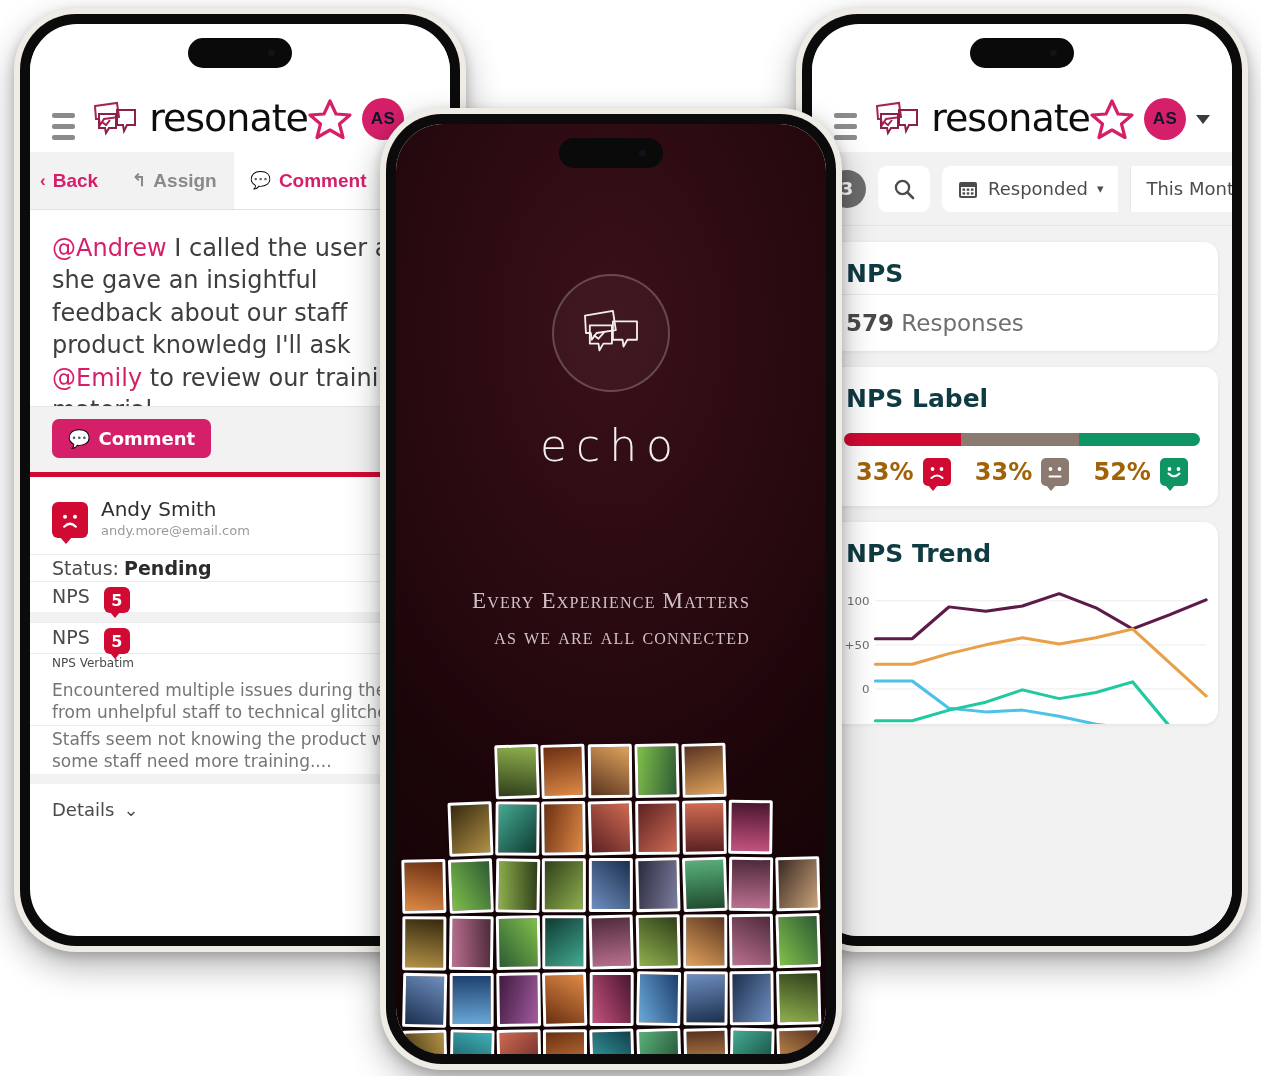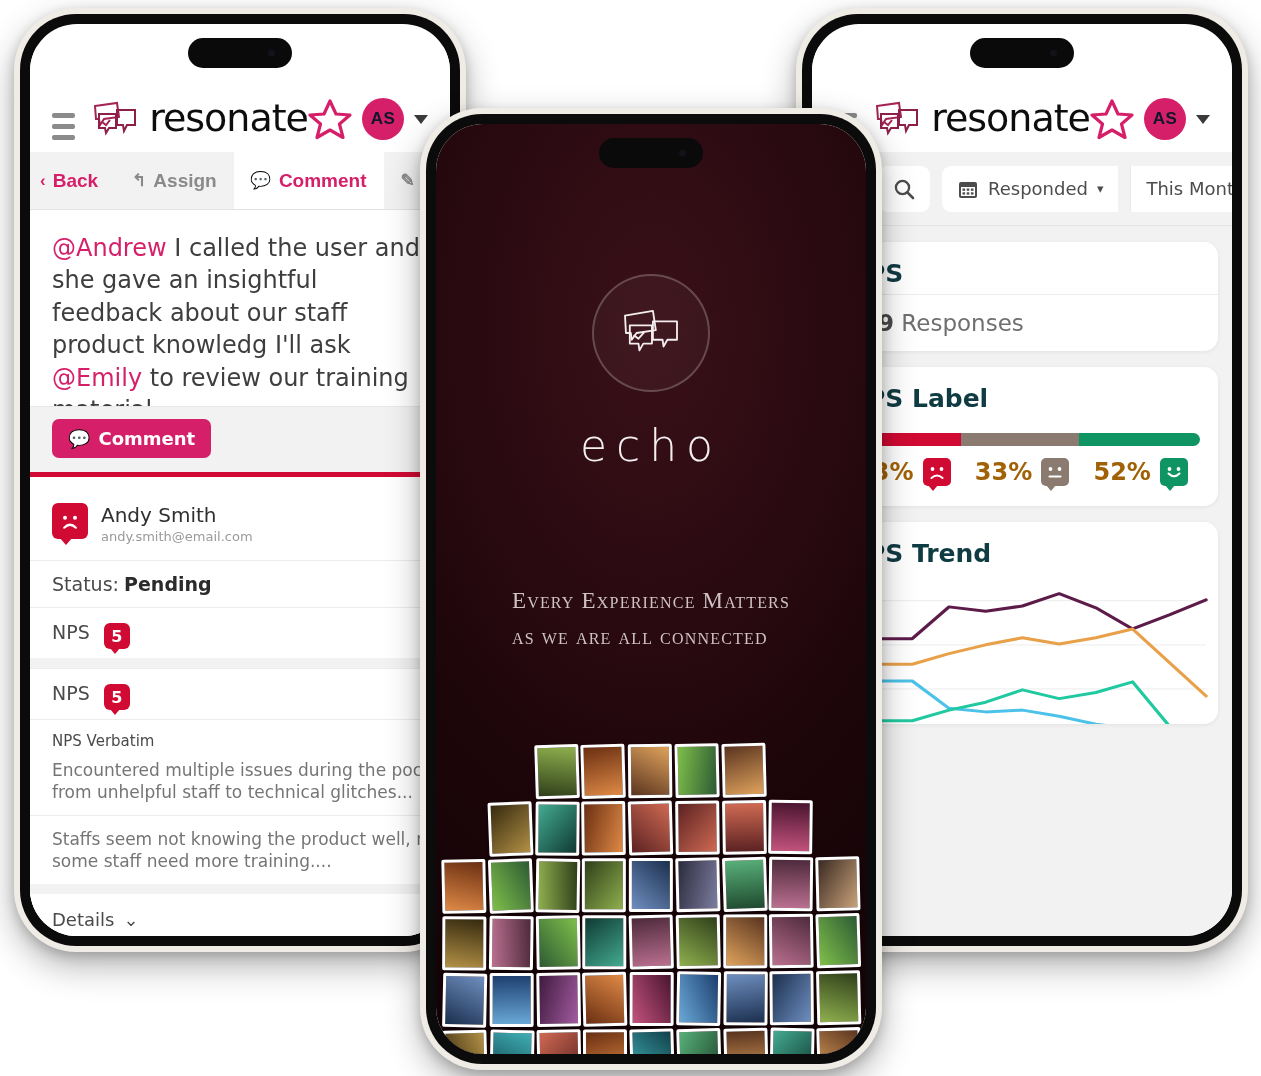--- a/index.html
+++ b/index.html
@@ -43,21 +43,21 @@
   }
   .notch::after{
     content:""; position:absolute; right:17px; top:50%;
     transform:translateY(-50%); width:7px;height:7px;border-radius:50%;
     background:#14111a;
   }
 
   
   #phone-left   { left: 14px;  top: 8px;   width: 452px; height: 944px; z-index: 2; }
   #phone-right  { left: 796px; top: 8px;   width: 452px; height: 944px; z-index: 2; }
-  #phone-center { left: 420px; top: 108px; width: 462px; height: 962px; z-index: 9; }
+  #phone-center { left: 380px; top: 108px; width: 462px; height: 962px; z-index: 9; }
 
   
   .app-header {
     height: 106px;
     display: flex; align-items: flex-end;
     padding: 0 22px 12px 22px;
     background: #fff;
     position: relative; z-index: 10; margin-top: 22px;
   }
   .hamburger { width: 34px; display: flex; flex-direction: column; gap: 6px; cursor: pointer; }
@@ -107,49 +107,49 @@
   }
   .btn-comment {
     display: inline-flex; align-items: center; gap: 8px;
     background: #d61f69; color: #fff;
     border: none; border-radius: 7px;
     padding: 9px 16px; font-size: 18px; font-weight: 700;
     cursor: pointer; font-family: "DejaVu Sans", sans-serif;
   }
 
   .rec-card { background: #fff; border-top: 5px solid #d10a33; }
-  .rec-person { display: flex; align-items: flex-start; gap: 13px; padding: 26px 22px 16px; }
+  .rec-person { display: flex; align-items: flex-end; gap: 13px; padding: 20px 22px 16px; }
   .face-badge {
     width: 36px; height: 36px; border-radius: 6px;
     position: relative; display: flex; align-items: center; justify-content: center;
   }
   .face-badge::after {
     content:""; position:absolute; bottom:-6px; left:7px;
     border-left: 7px solid transparent; border-right: 7px solid transparent;
     border-top: 8px solid currentColor;
   }
   .p-name { font-size: 20px; color: #2f2f2f; font-family:"DejaVu Sans",sans-serif; }
   .p-mail { font-size: 13px; color: #9a9a9a; margin-top: 2px; font-family:"DejaVu Sans",sans-serif; }
 
-  .row { padding: 12px 22px; border-top: 1px solid #ececec; background: #fff; font-family:"DejaVu Sans",sans-serif; }
+  .row { padding: 2px 22px; border-top: 1px solid #ececec; background: #fff; font-family:"DejaVu Sans",sans-serif; }
   .row-sep { height: 10px; background: #f2f2f2; }
   .r-label { font-size: 19px; color: #4a4a4a; }
   .r-strong { font-weight: 700; color: #2b2b2b; }
   .nps-chip {
     display: inline-flex; align-items: center; justify-content: center;
     min-width: 26px; height: 26px; padding: 0 6px; margin-left: 9px;
     border-radius: 6px; background: #d10a33; color: #fff;
     font-size: 16px; font-weight: 700; position: relative; top: 3px;
   }
   .nps-chip::after{
     content:""; position:absolute; bottom:-5px; left:6px;
     border-left:5px solid transparent;border-right:5px solid transparent;
     border-top:6px solid #d10a33;
   }
-  .v-title { font-size: 15px; color: #4a4a4a; margin-bottom: 9px; }
+  .v-title { font-size: 12px; color: #4a4a4a; margin-bottom: 9px; }
   .v-text  { font-size: 17px; color: #757575; line-height: 1.3; white-space: nowrap; }
   .details-row {
     padding: 15px 22px; font-size: 18px; color: #4a4a4a;
     display: flex; align-items: center; gap: 9px; background: #fff;
     font-family:"DejaVu Sans",sans-serif; cursor: pointer;
   }
 
   
   .splash {
     width: 100%; height: 100%;
@@ -163,21 +163,21 @@
     border: 2px solid rgba(255,255,255,.22);
     background: rgba(255,255,255,.035);
     display: flex; align-items: center; justify-content: center;
   }
   .echo-word {
     margin-top: 28px; color: #f3eef0;
     font-size: 44px; letter-spacing: 9px; font-weight: 300;
     font-family: "DejaVu Sans", sans-serif;
   }
   .tagline {
-    margin-top: 112px; text-align: left;
+    margin-top: 112px; text-align: right;
     color: #cfc2c6; font-family: "Liberation Serif", serif;
     font-size: 23px; line-height: 1.55; letter-spacing: 1.2px;
     font-variant: small-caps;
   }
   .collage {
     position: absolute; left: 0; right: 0; bottom: -10px;
     height: 320px;
     display: grid;
     grid-template-columns: repeat(9, 1fr);
     grid-auto-rows: 54px;
@@ -320,21 +320,21 @@
           <div class="rec-person">
             <span class="face-badge" style="background:#d10a33;color:#d10a33">
               <svg viewBox="0 0 36 36" width="30" height="30">
                   <circle cx="12" cy="14" r="2.4" fill="#fff"></circle>
                   <circle cx="24" cy="14" r="2.4" fill="#fff"></circle>
                   <path d="M11 26 Q18 19 25 26" fill="none" stroke="#fff" stroke-width="2.6" stroke-linecap="round"></path>
                 </svg>
             </span>
             <div>
               <div class="p-name">Andy Smith</div>
-              <div class="p-mail">andy.smith@email.com</div>
+              <div class="p-mail">andy.more@email.com</div>
             </div>
           </div>
 
           <div class="row">
             <span class="r-label">Status:</span>
             <span class="r-label r-strong">Pending</span>
           </div>
 
           <div class="row">
             <span class="r-label">NPS</span>

